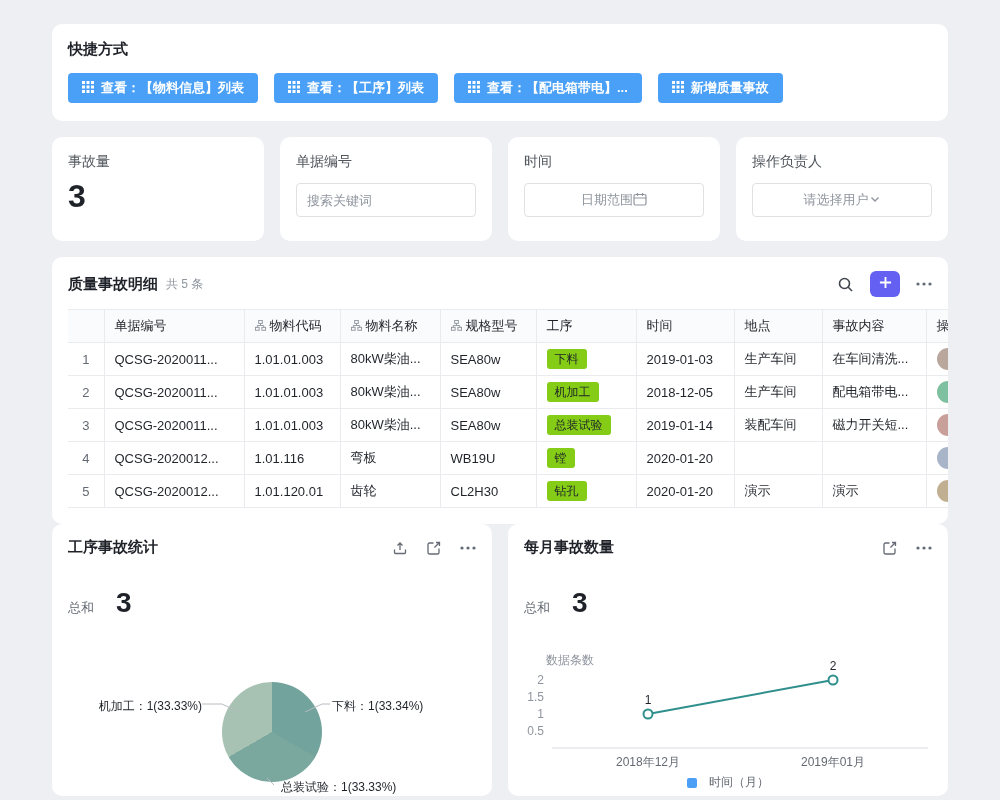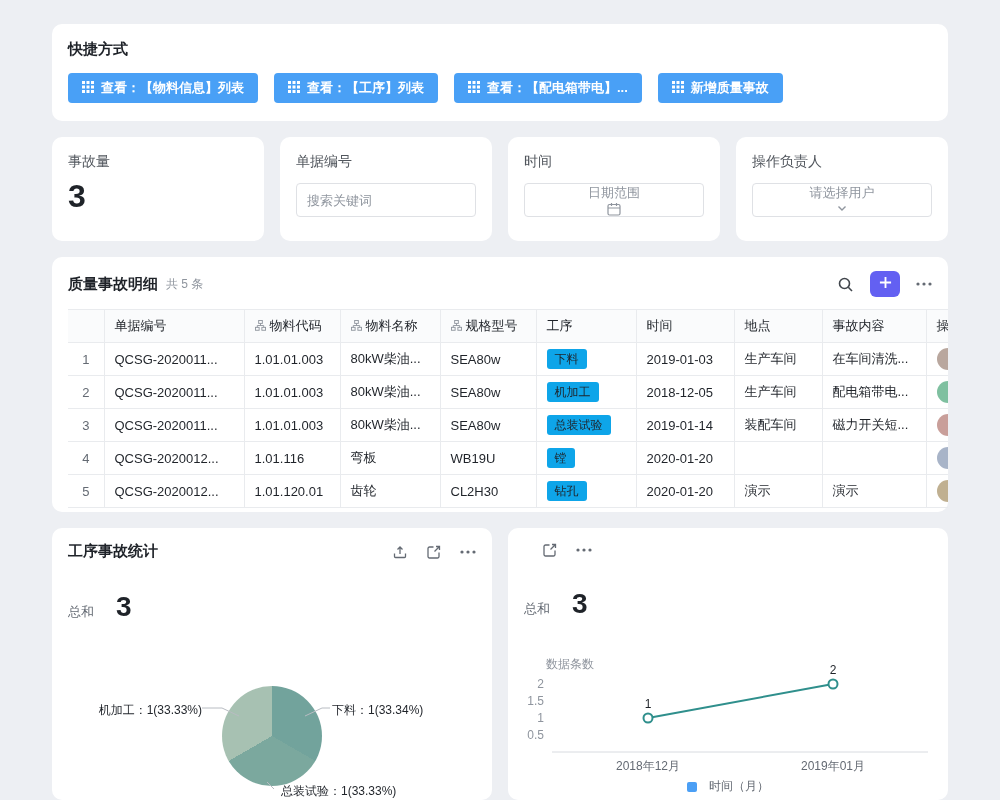--- a/index.html
+++ b/index.html
@@ -15,44 +15,44 @@
   .sc-btn { display:flex; align-items:center; gap:7px; background:#49a0f6; color:#fff;
     font-size:13px; font-weight:600; height:30px; padding:0 14px; border-radius:4px;
     border:none; cursor:pointer; font-family:inherit; }
 
   
   .stats-row { display:flex; gap:16px; margin-bottom:16px; }
   .stat-card { flex:1; padding:16px; height:104px; }
   .stat-label { font-size:14px; color:#51565d; }
   .big-num { font-size:32px; font-weight:700; margin-top:8px; line-height:1.1; }
   .input-box { margin-top:12px; height:34px; border:1px solid #dfe1e5; border-radius:4px;
-    display:flex; align-items:center; justify-content:flex-start; padding:0 10px;
-    color:#8f959e; font-size:13px; background:#fff; cursor:pointer;flex-direction:column; }
+    display:flex; align-items:center; justify-content:center; padding:0 10px;
+    color:#8f959e; font-size:13px; background:#fff; cursor:pointer; }
   .text-input { margin-top:12px; height:34px; width:100%; border:1px solid #dfe1e5;
     border-radius:4px; padding:0 10px; font-size:13px; font-family:inherit; color:#1f2329; }
   .text-input::placeholder { color:#8f959e; }
 
   
-  .table-card { padding:14px 0 4px; margin-bottom:16px; }
+  .table-card { padding:14px 0 16px; }
   .table-head { display:flex; align-items:center; padding:0 16px 12px; }
   .tbl-title { font-size:15px; font-weight:600; }
   .tbl-count { font-size:12px; color:#8f959e; margin-left:8px; }
   .tbl-actions { display:flex; align-items:center; gap:16px; margin-left:auto; }
   .icon-btn { background:none; border:none; cursor:pointer; display:flex; align-items:center; }
   .plus-btn { width:30px; height:26px; background:#6360f2; border-radius:6px; border:none;
     display:flex; align-items:center; justify-content:center; cursor:pointer; }
   .tbl-wrap { margin-left:16px; width:calc(100% - 16px); overflow:hidden; }
   table { border-collapse:collapse; table-layout:fixed; width:930px; font-size:13px; }
   th,td { border:1px solid #e9ebee; height:33px; padding:0 10px; text-align:left;
     white-space:nowrap; overflow:hidden; font-weight:400; }
   th { background:#fafbfc; color:#1f2329; }
   th:first-child, td:first-child { border-left:none; }
   td.idx { color:#646a73; text-align:center; padding:0 4px; }
   th .lk { display:inline-block; vertical-align:-1px; margin-right:4px; }
-  .tag { display:inline-block; background:#0ea5e9; border-radius:3px; padding:2px 8px;
+  .tag { display:inline-block; background:#84cc16; border-radius:3px; padding:2px 8px;
     font-size:12px; line-height:16px; }
   .avatar { display:inline-block; width:22px; height:22px; border-radius:50%; vertical-align:middle; }
 
   
   .bottom-row { display:flex; gap:16px; }
   .chart-card { flex:1; height:272px; padding:14px 16px; position:relative; overflow:hidden; }
   .chart-head { display:flex; align-items:center; }
   .chart-head .tbl-title { flex:1; }
   .chart-head .icon-btn { margin-left:18px; }
   .sum-row { margin-top:30px; display:flex; align-items:baseline; gap:22px; }
@@ -334,20 +334,21 @@
         <polyline points="253,188 270,180 278,180" fill="none" stroke="#b8bcc2" stroke-width="1"></polyline>
         <polyline points="215,254 222,261" fill="none" stroke="#b8bcc2" stroke-width="1"></polyline>
       </svg>
       <div class="pie-label pl-left">机加工：1(33.33%)</div>
       <div class="pie-label pl-right">下料：1(33.34%)</div>
       <div class="pie-label pl-bottom">总装试验：1(33.33%)</div>
     </section>
 
     <section class="card chart-card">
       <div class="chart-head">
+        <span class="tbl-title">每月事故数量</span>
         <button class="icon-btn">
             <svg width="16" height="16" viewBox="0 0 16 16" fill="none" stroke="#646a73" stroke-width="1.3">
               <path d="M13 8.5v4a1.5 1.5 0 0 1-1.5 1.5h-8A1.5 1.5 0 0 1 2 12.5v-8A1.5 1.5 0 0 1 3.5 3h4"></path>
               <path d="M10 2.5h3.5V6M13.2 2.8 8.5 7.5"></path>
             </svg>
           </button>
         <button class="icon-btn">
             <svg width="16" height="4" viewBox="0 0 16 4" fill="#646a73">
               <circle cx="2" cy="2" r="1.6"></circle>
               <circle cx="8" cy="2" r="1.6"></circle>

